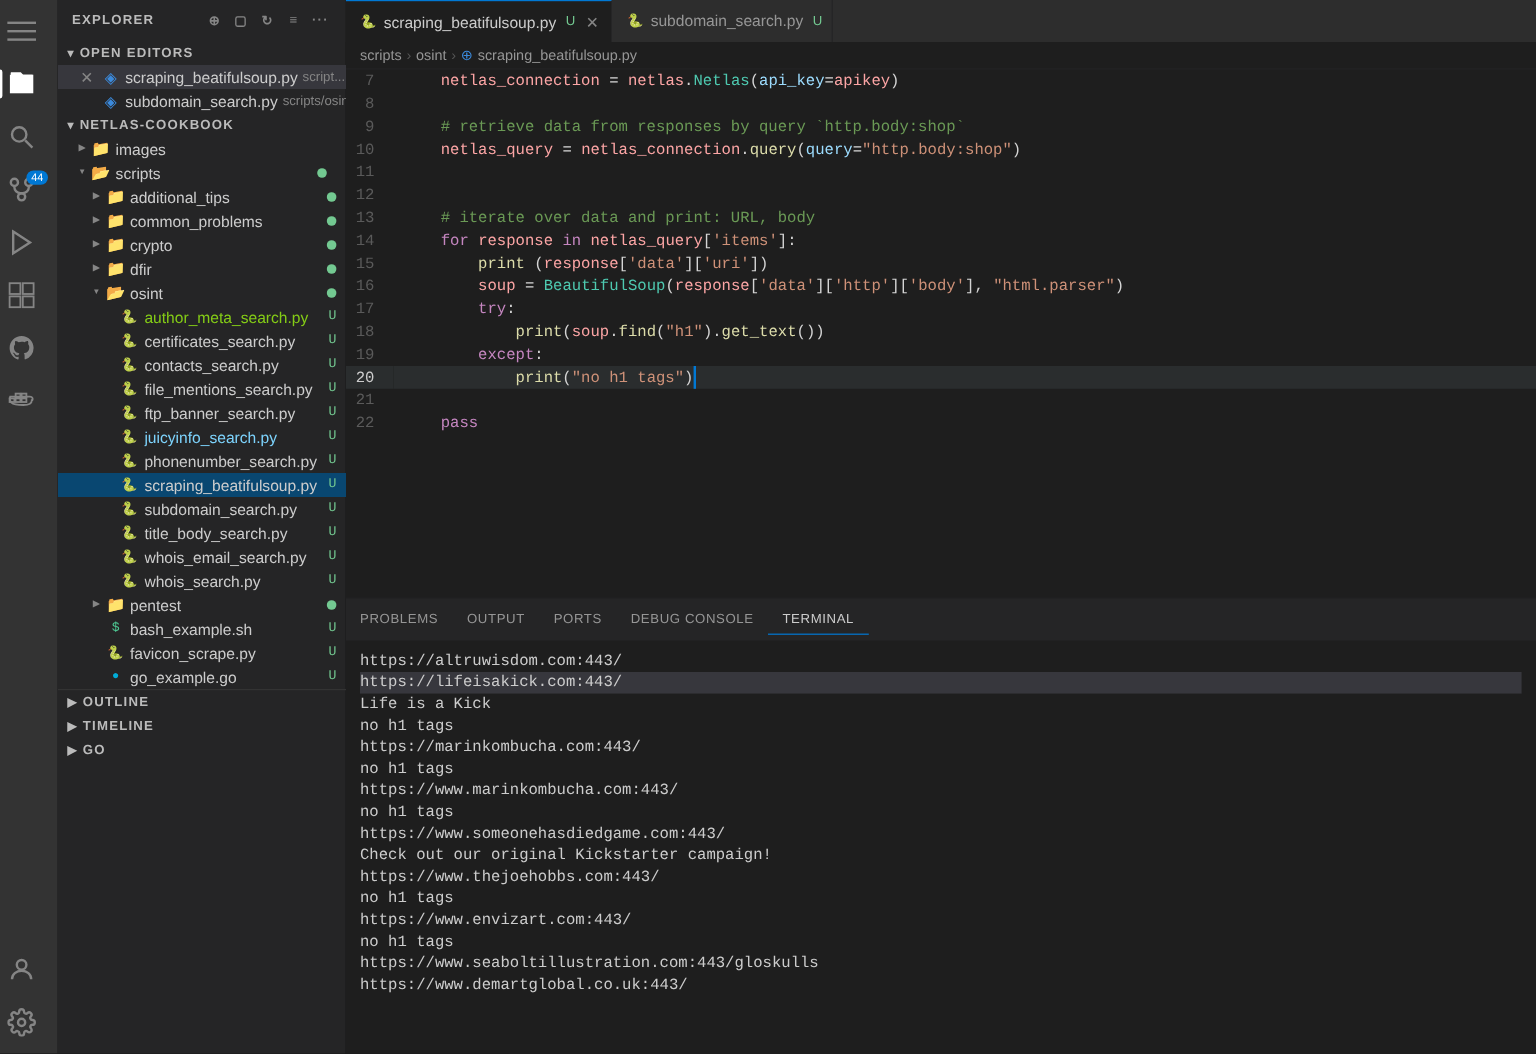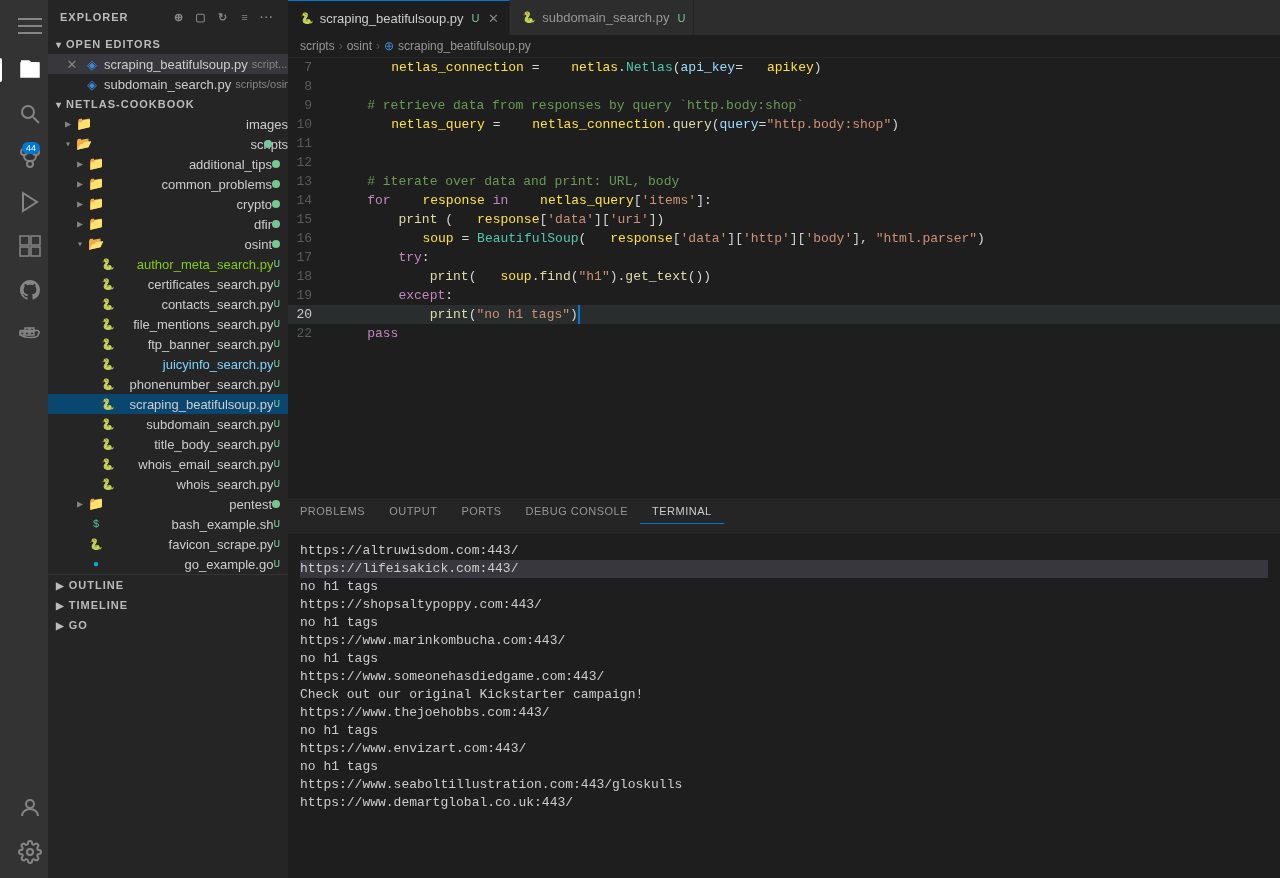--- a/index.html
+++ b/index.html
@@ -35,21 +35,21 @@
       flex-direction: column;
       align-items: center;
       gap: 8px;
       padding-bottom: 8px;
     }
     .activity-icon {
       width: 36px;
       height: 36px;
       display: flex;
       align-items: center;
-      justify-content: flex-end;
+      justify-content: flex-start;
       color: #858585;
       cursor: pointer;
       position: relative;
       border-radius: 4px;
     }
     .activity-icon.active { color: #ffffff; }
     .activity-icon.active::before {
       content: '';
       position: absolute;
       left: -6px;
@@ -133,21 +133,21 @@
       display: flex;
       align-items: center;
       padding: 2px 0;
       cursor: pointer;
       user-select: none;
       position: relative;
     }
     .tree-item.active-file { background: #094771; }
     .tree-chevron { width: 16px; height: 16px; display: inline-flex; align-items: center; justify-content: center; font-size: 10px; color: #858585; flex-shrink: 0; }
     .tree-icon { width: 16px; height: 16px; display: inline-flex; align-items: center; justify-content: center; margin-right: 4px; flex-shrink: 0; }
-    .tree-label { flex: 1; white-space: nowrap; overflow: hidden; text-overflow: ellipsis; font-family: -apple-system, BlinkMacSystemFont, sans-serif; font-size: 13px; text-align: right; }
+    .tree-label { flex: 1; white-space: nowrap; overflow: hidden; text-overflow: ellipsis; font-family: -apple-system, BlinkMacSystemFont, sans-serif; font-size: 13px; }
     .tree-status-u { margin-left: auto; padding-right: 8px; font-size: 11px; color: #73c991; flex-shrink: 0; }
     .dot-badge { width: 8px; height: 8px; border-radius: 50%; background: #73c991; position: absolute; right: 8px; }
 
     .file-icon-py { color: #3b8adc; }
     .folder-icon { color: #dcb67a; }
 
     
     .open-editors-item {
       display: flex;
       align-items: center;
@@ -255,39 +255,39 @@
       line-height: 19px;
       font-size: 13px;
     }
     .code-line { height: 19px; }
 
     
     .kw { color: #c586c0; }  
     .fn { color: #dcdcaa; }  
     .str { color: #ce9178; } 
     .cm { color: #6a9955; }  
-    .var { color: #fde047; margin-left: 24px; } 
+    .var { color: #fca5a5; } 
     .op { color: #d4d4d4; } 
     .cls { color: #4ec9b0; } 
     .param { color: #9cdcfe; }
 
     
     .panel {
       height: 380px;
       border-top: 1px solid #252526;
       display: flex;
       flex-direction: column;
       flex-shrink: 0;
     }
     .panel-tabs {
       display: flex;
       background: #252526;
       height: 35px;
       flex-shrink: 0;
-      align-items: flex-start;
+      align-items: center;
     }
     .panel-tab {
       padding: 6px 12px;
       color: #969696;
       cursor: pointer;
       font-size: 11px;
       font-family: -apple-system, BlinkMacSystemFont, sans-serif;
       font-weight: 500;
       letter-spacing: 0.5px;
       text-transform: uppercase;
@@ -694,20 +694,24 @@
         <tr class="code-line">
           <td class="line-number">19</td>
           <td class="line-content">        <span class="kw">except</span><span class="op">:</span></td>
         </tr>
 
         <tr class="code-line" style="background:#2a2d2e;">
           <td class="line-number" style="color:#cccccc;">20</td>
           <td class="line-content">            <span class="fn">print</span><span class="op">(</span><span class="str">"no h1 tags"</span><span class="op">)</span><span style="background:#0078d4; color:transparent; font-size:13px; width:2px; display:inline-block;">|</span></td>
         </tr>
 
+        <tr class="code-line">
+          <td class="line-number">21</td>
+          <td class="line-content"></td>
+        </tr>
 
         <tr class="code-line">
           <td class="line-number">22</td>
           <td class="line-content">    <span class="kw">pass</span></td>
         </tr>
       </tbody>
         </table>
     </div>
 
     <div class="panel">
@@ -715,23 +719,24 @@
         <div class="panel-tab">PROBLEMS</div>
         <div class="panel-tab">OUTPUT</div>
         <div class="panel-tab">PORTS</div>
         <div class="panel-tab">DEBUG CONSOLE</div>
         <div class="panel-tab active">TERMINAL</div>
       </div>
       <div class="terminal">
         <div>https://altruwisdom.com:443/</div>
         <div style="background:#37373d; display:inline-block; width:100%;">https://lifeisakick.com:443/</div>
         <div></div>
+        <div>Life is a Kick</div>
         <div></div>
         <div>no h1 tags</div>
-        <div>https://shopsaltypoppy.com:443/</div>
+        <div>https://marinkombucha.com:443/</div>
         <div>no h1 tags</div>
         <div>https://www.marinkombucha.com:443/</div>
         <div>no h1 tags</div>
         <div>https://www.someonehasdiedgame.com:443/</div>
         <div>Check out our original Kickstarter campaign!</div>
         <div>https://www.thejoehobbs.com:443/</div>
         <div>no h1 tags</div>
         <div>https://www.envizart.com:443/</div>
         <div>no h1 tags</div>
         <div>https://www.seaboltillustration.com:443/gloskulls</div>

